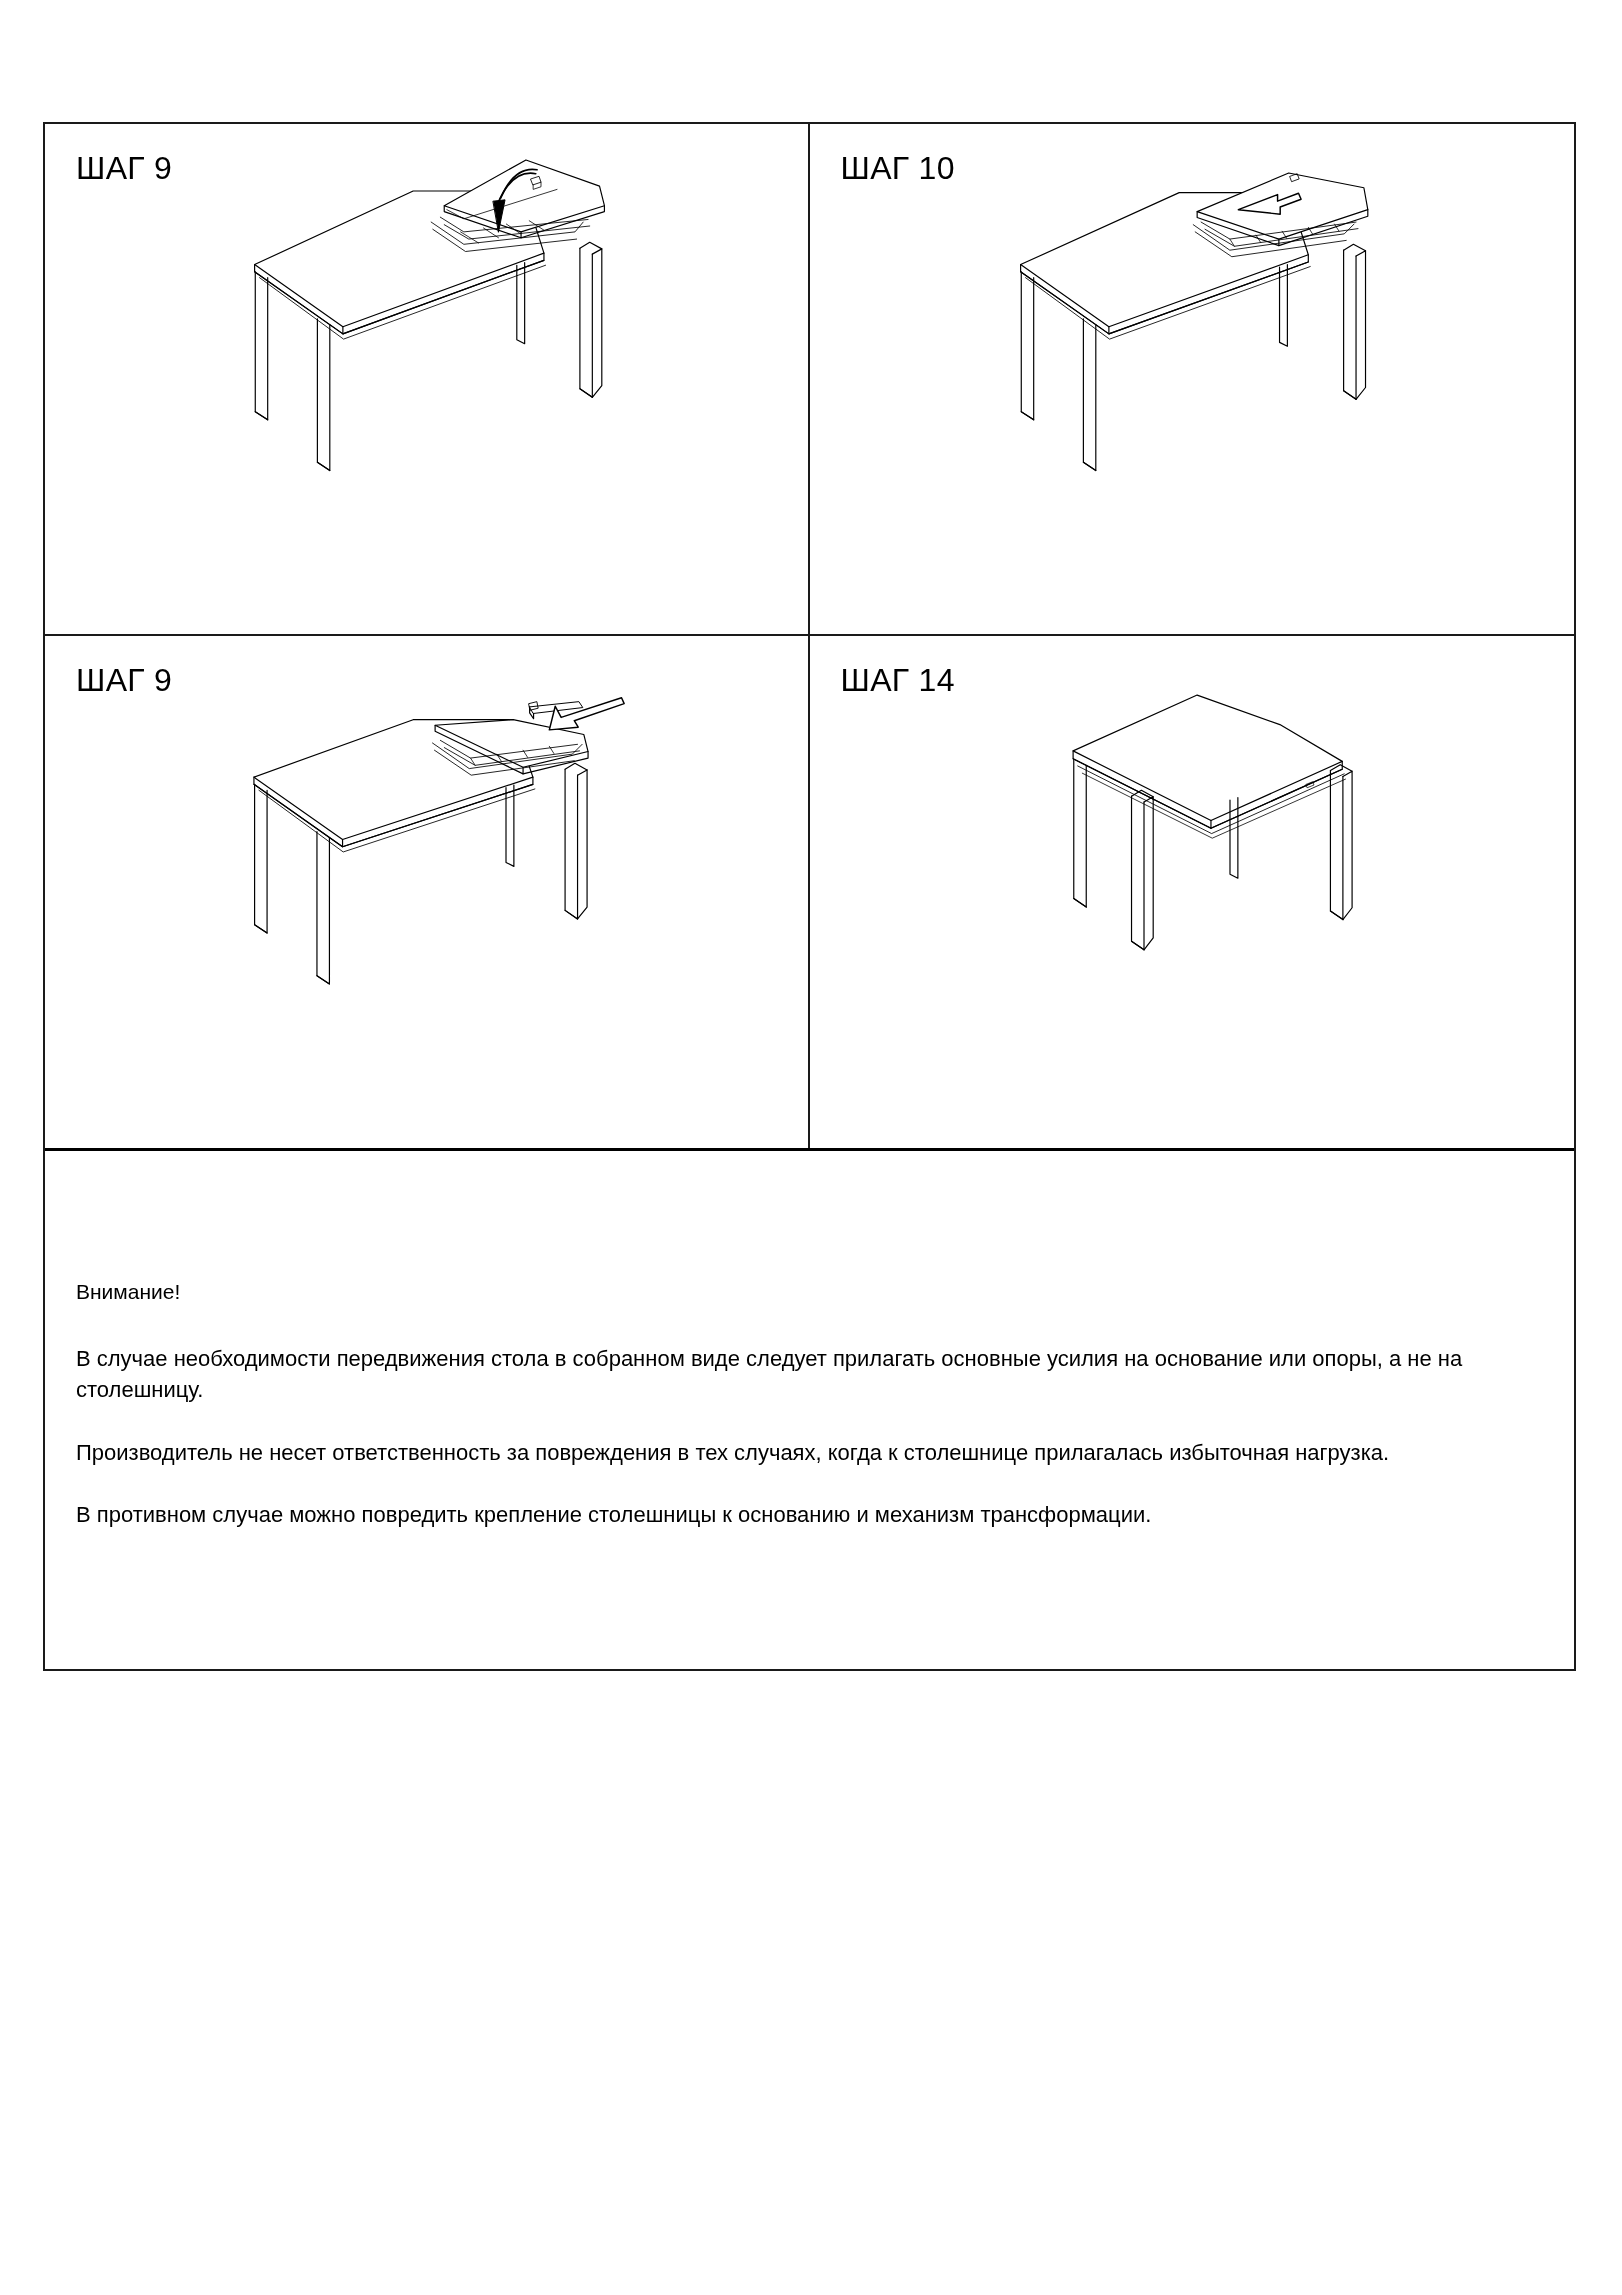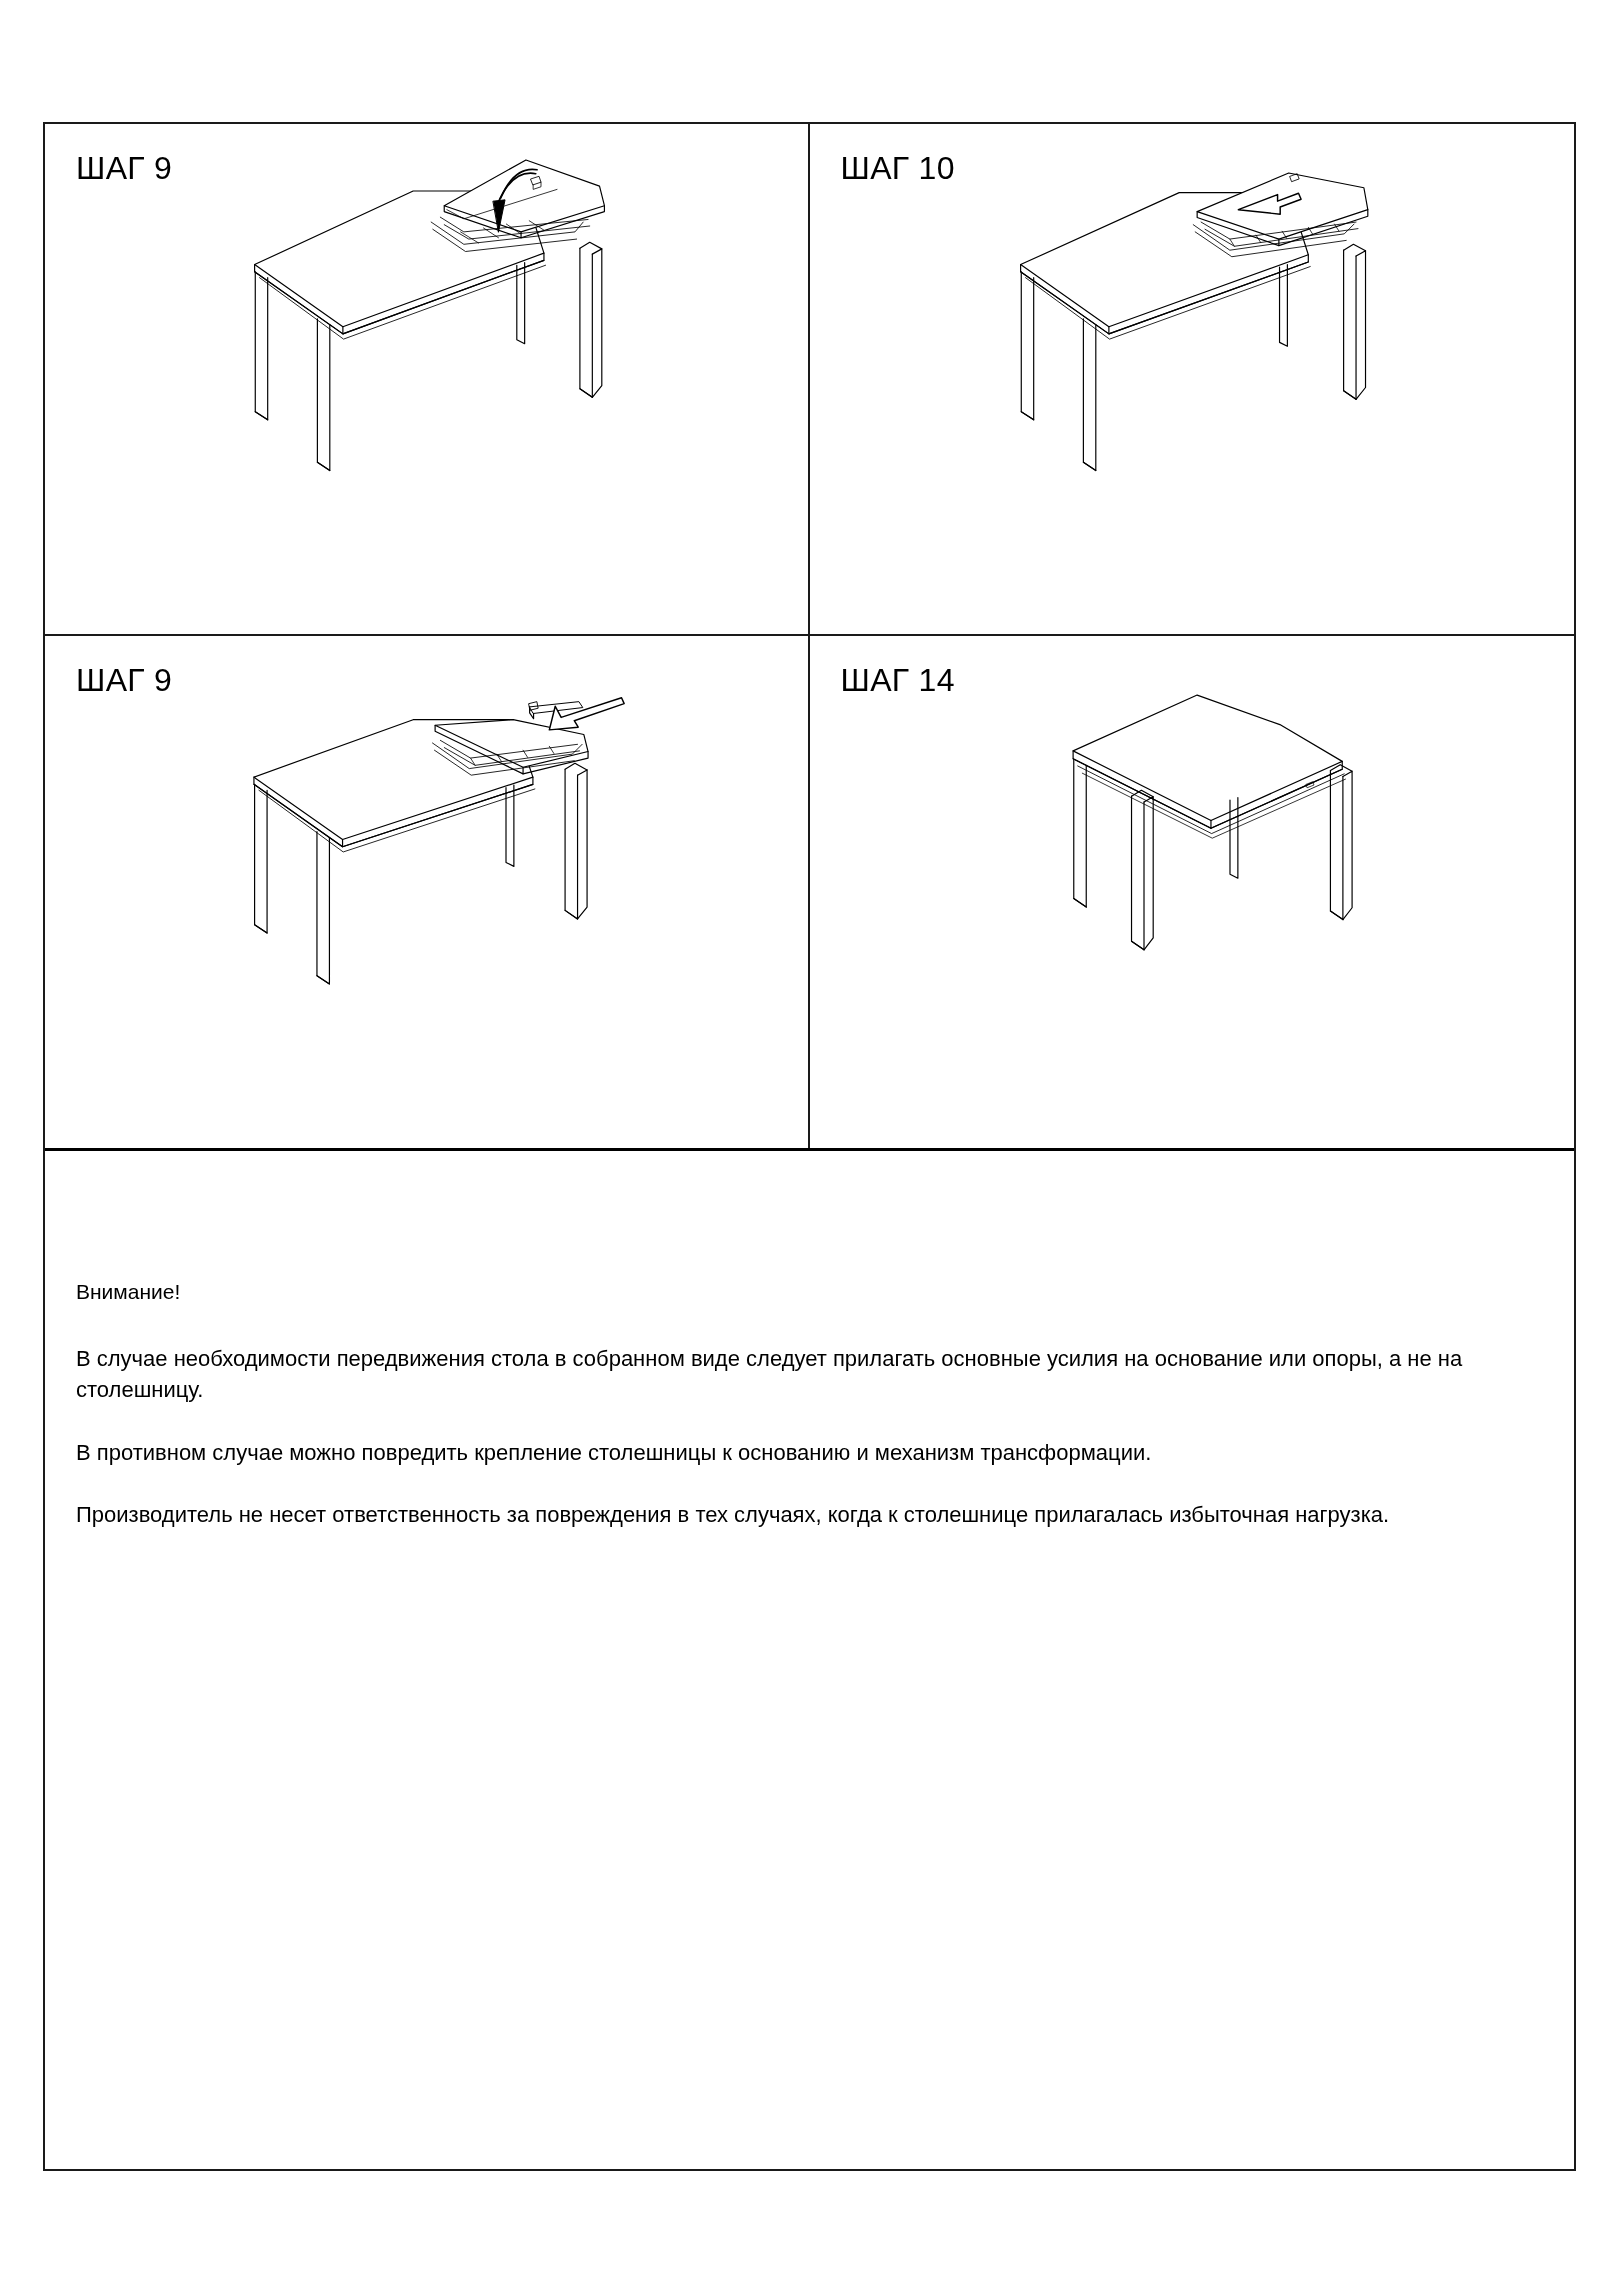--- a/index.html
+++ b/index.html
@@ -16,21 +16,21 @@
     position: relative;
     overflow: hidden;
   }
 
   
   .page-frame {
     position: absolute;
     left: 43px;
     top: 122px;
     width: 1533px;
-    height: 2049px;
+    height: 1549px;
     border: 2px solid #1a1a1a;
     box-sizing: border-box;
     text-decoration: underline;
   }
 
   
   .step-grid {
     position: absolute;
     left: 0;
     top: 0;
@@ -284,18 +284,18 @@
       </div>
     </div>
 
   </div>
 
   <div class="panels-divider"></div>
 
   <div class="notice">
     <p class="notice-heading">Внимание!</p>
     <p class="notice-para">В случае необходимости передвижения стола в собранном виде следует прилагать основные усилия на основание или опоры, а не на столешницу.</p>
+    <p class="notice-para">Производитель не несет ответственность за повреждения в тех случаях, когда к столешнице прилагалась избыточная нагрузка.</p>
     <p class="notice-para">В противном случае можно повредить крепление столешницы к основанию и механизм трансформации.</p>
-    <p class="notice-para">Производитель не несет ответственность за повреждения в тех случаях, когда к столешнице прилагалась избыточная нагрузка.</p>
   </div>
 
 </div>
 
 
 </body></html>

